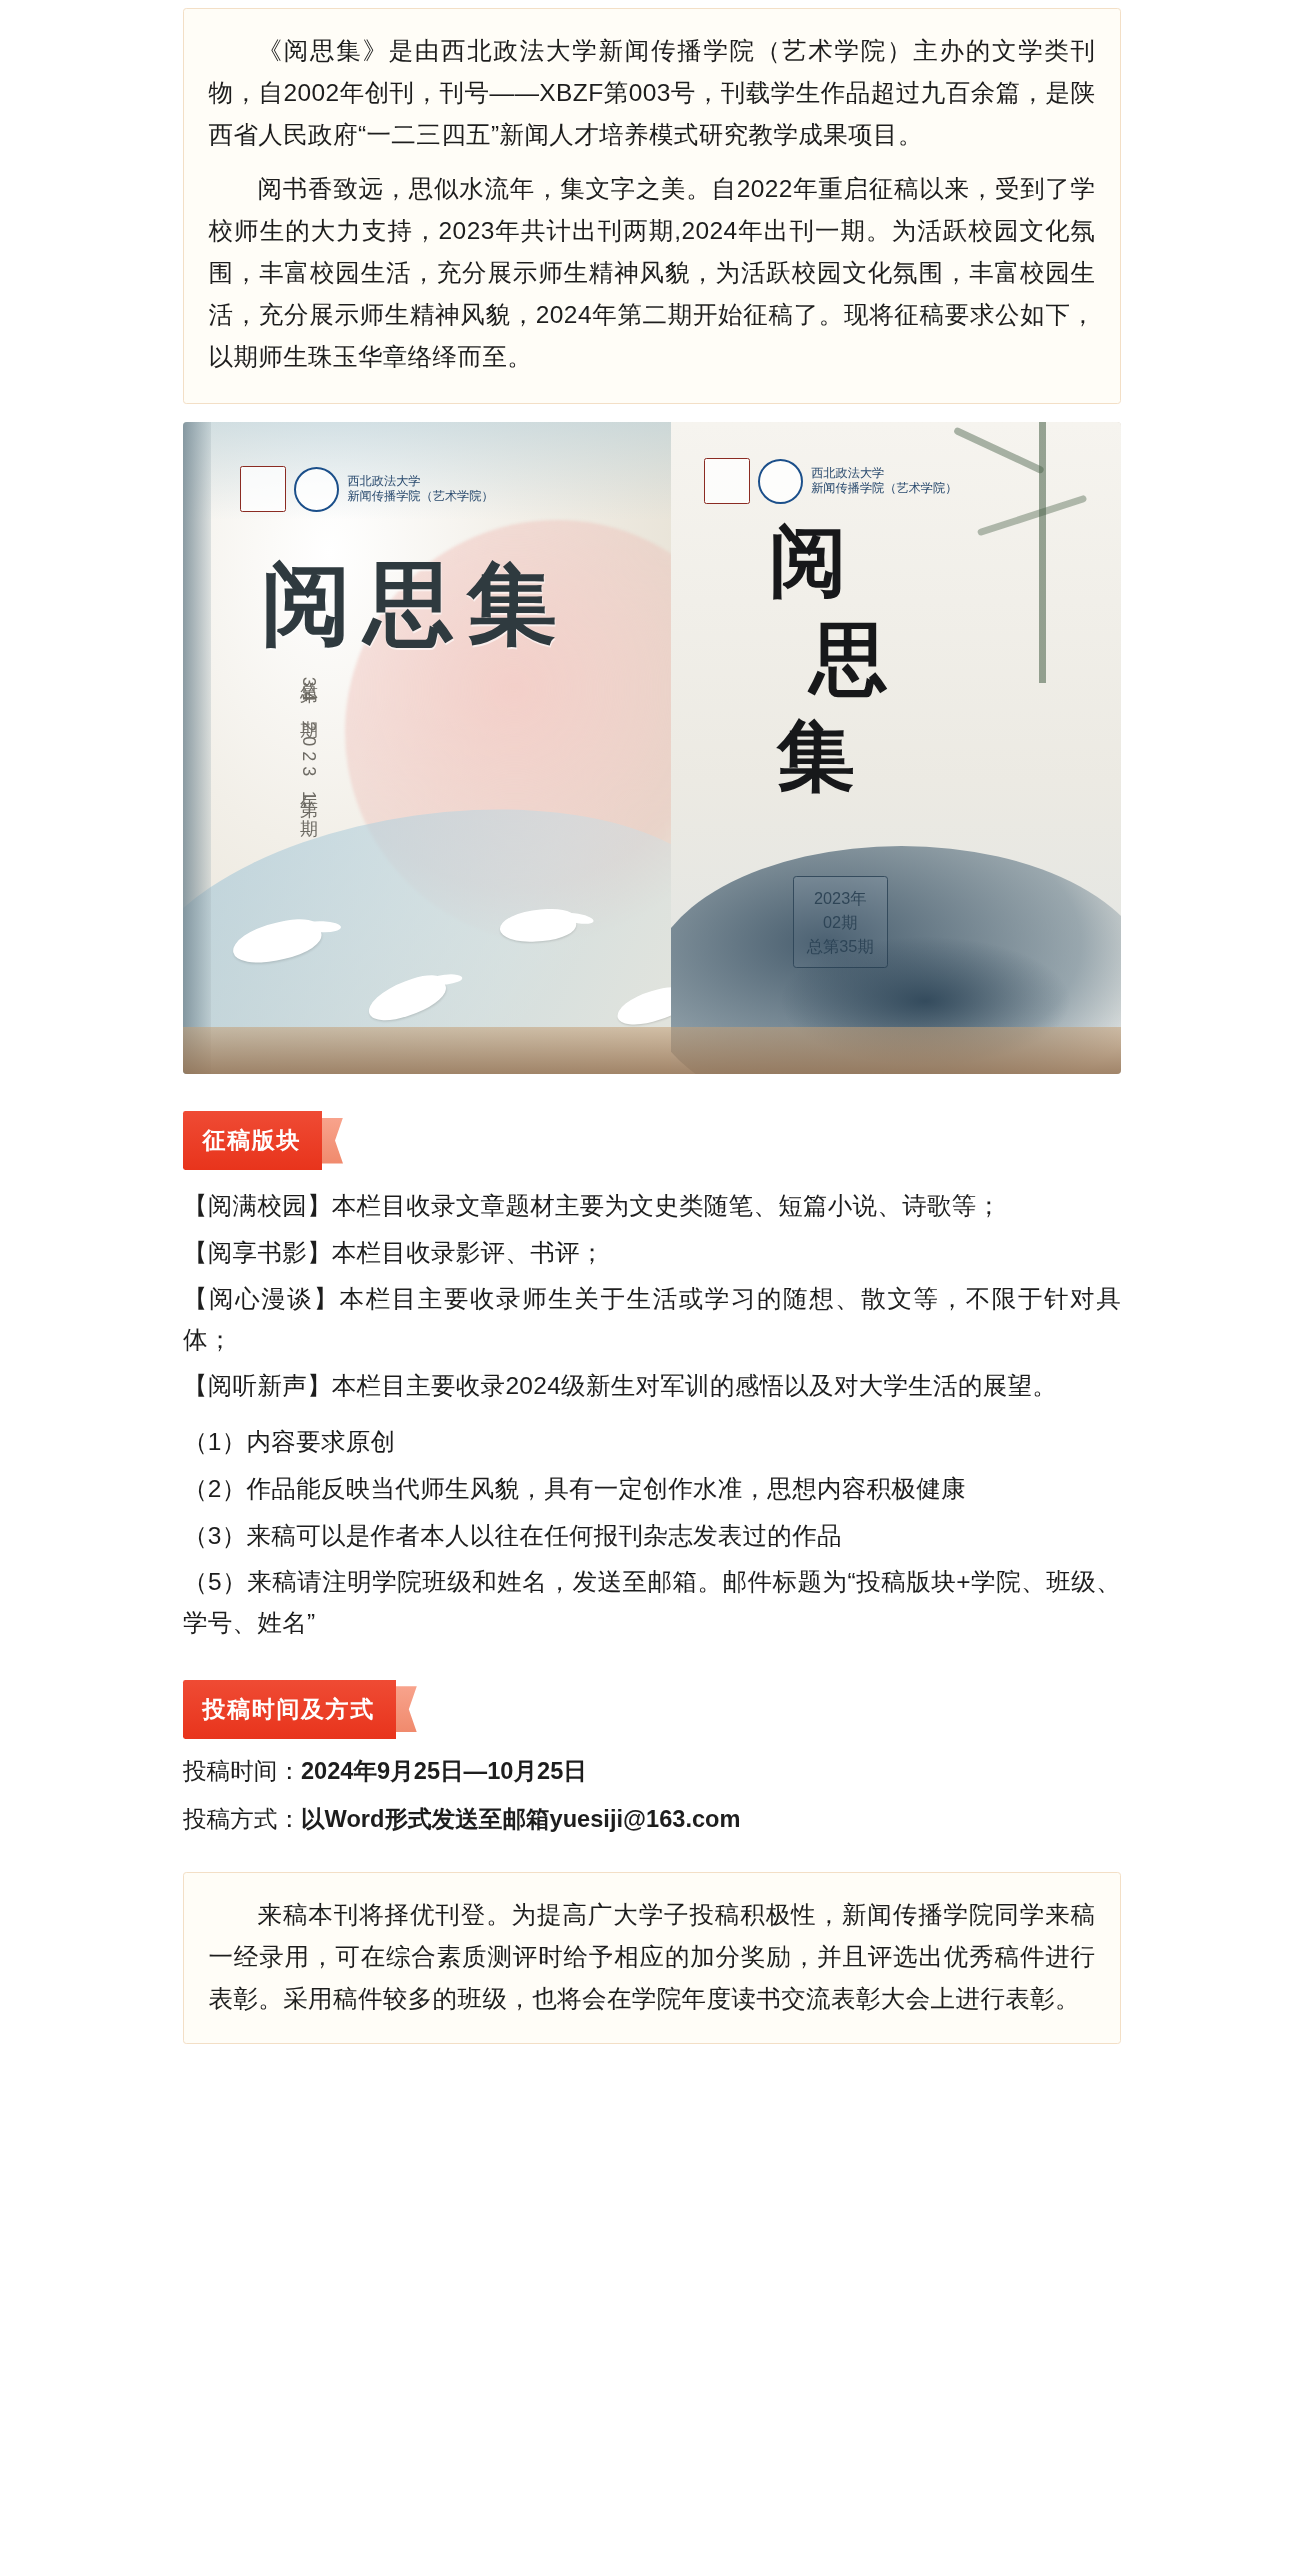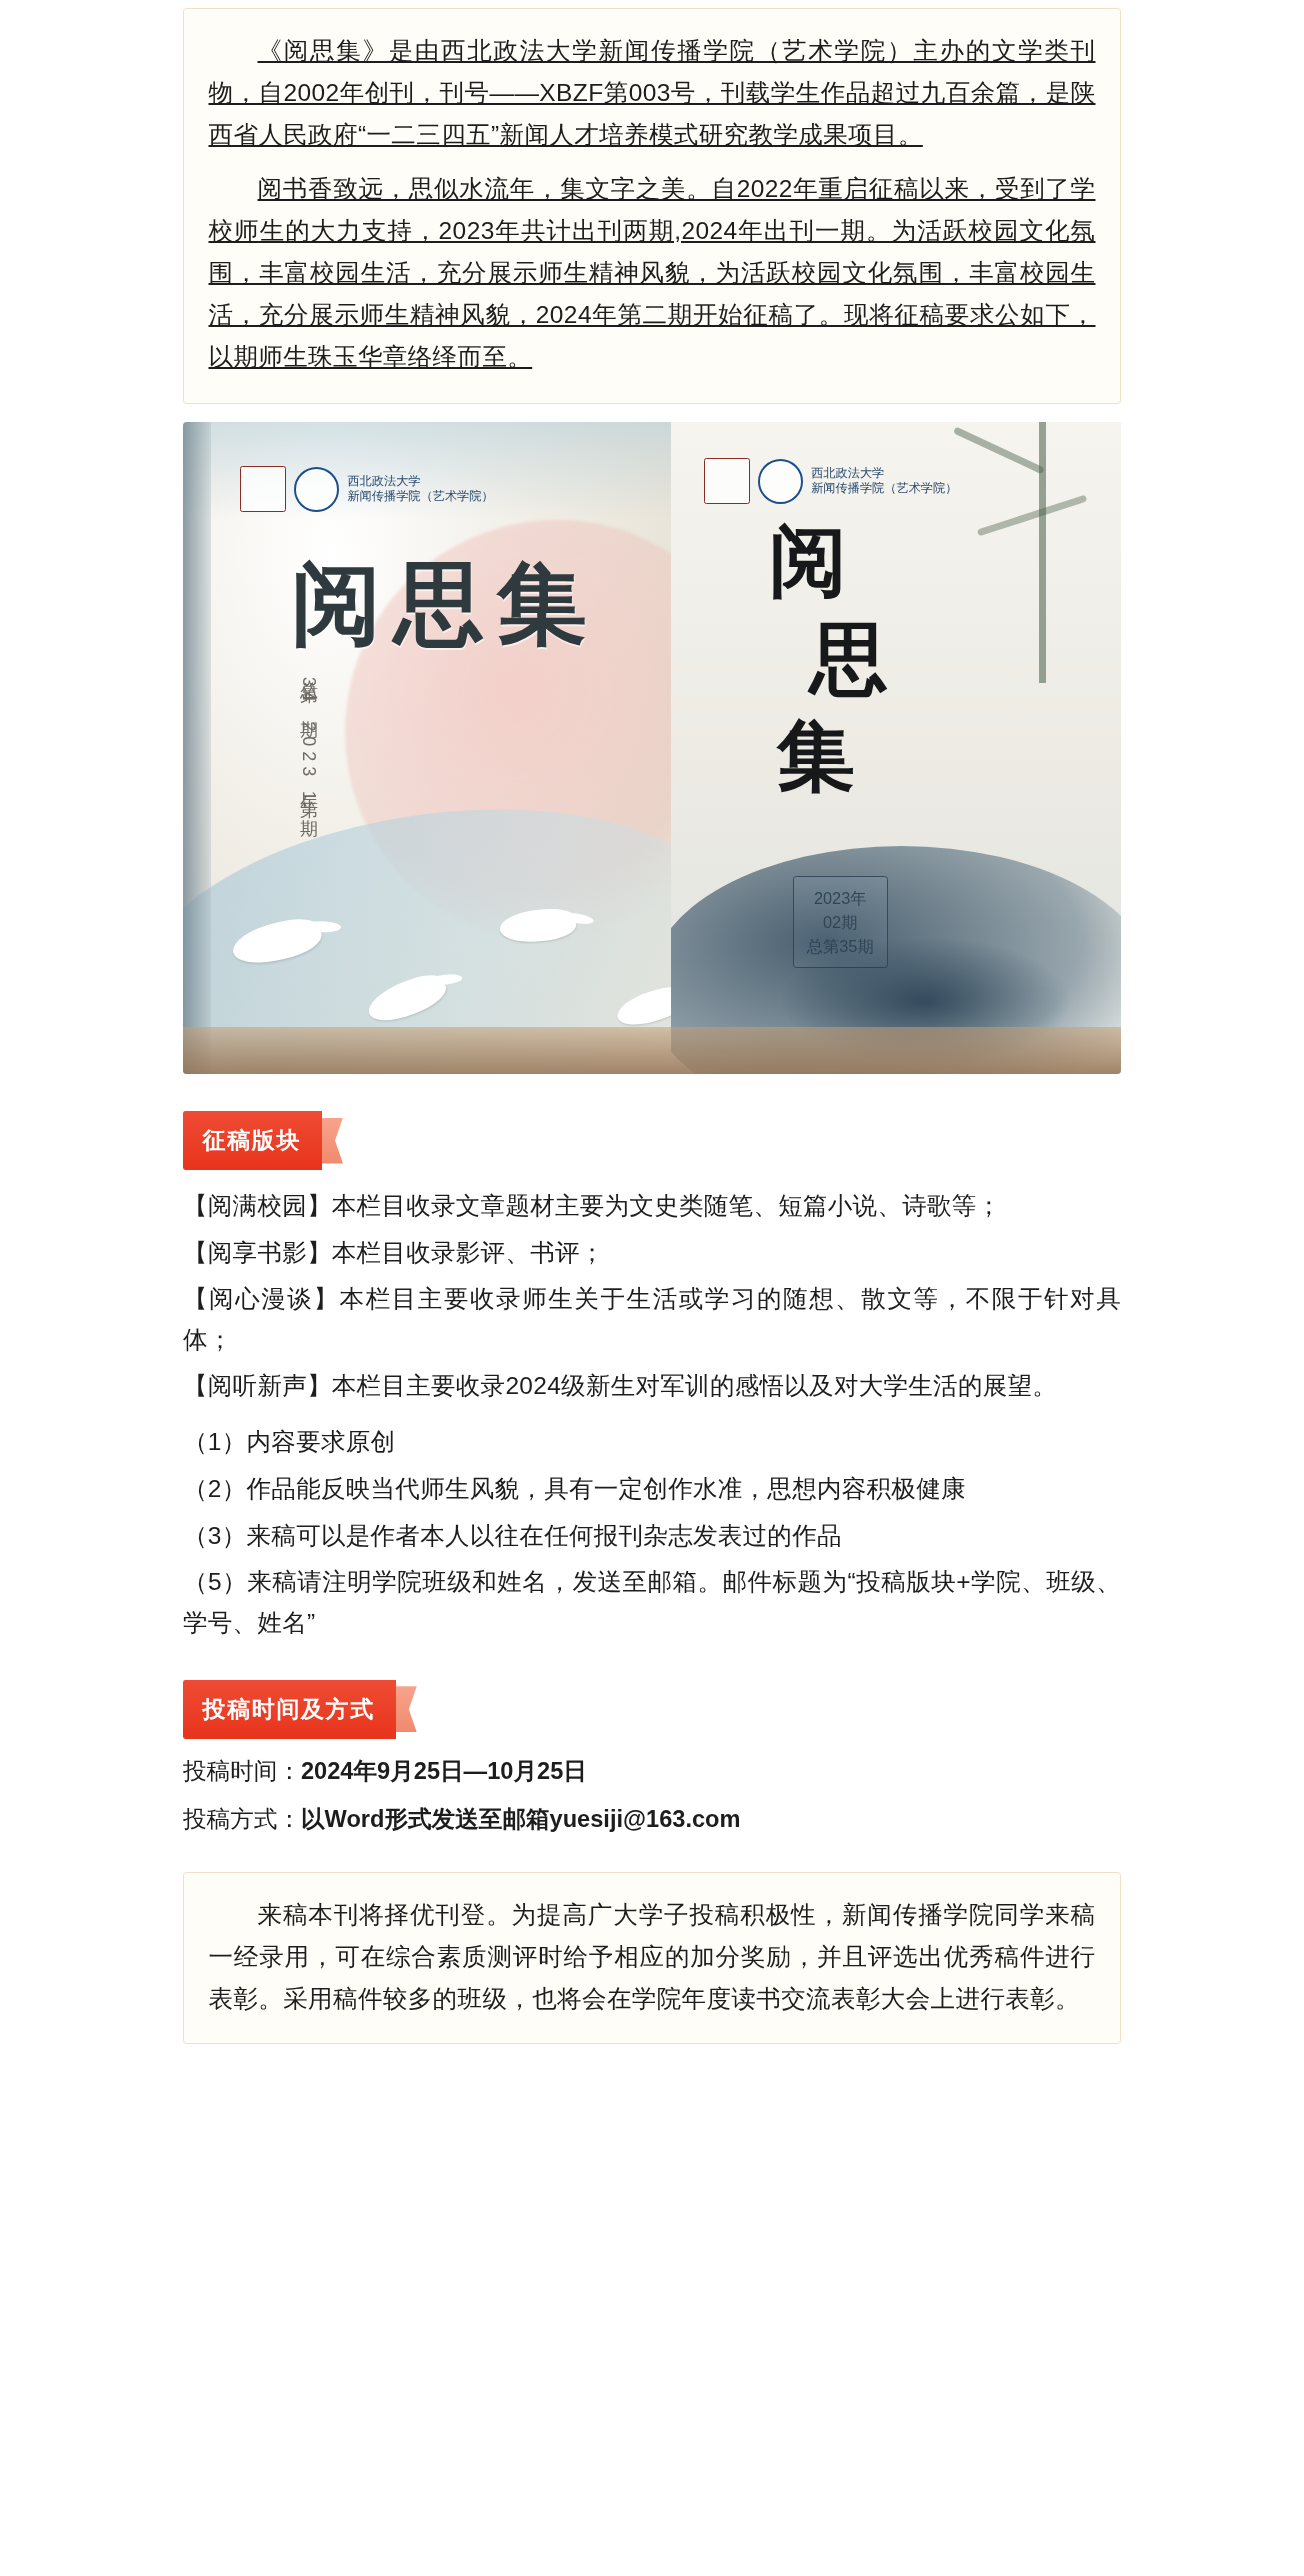--- a/index.html
+++ b/index.html
@@ -32,21 +32,20 @@
     box-sizing: border-box;
   }
   .intro-box p {
     margin: 0 0 11.4px 0;
     font-size: 24.5px;
     line-height: 1.72;
     text-align: justify;
     text-indent: 2em;
     color: #1d1d1d;
     letter-spacing: 0.4px;
-    text-decoration: underline;
   }
   .intro-box p:last-child { margin-bottom: 0; }
 
   
   .photo-wrap {
     margin: 18px 183px 0 183px;
     height: 652px;
     position: relative;
     overflow: hidden;
     border-radius: 4px;
@@ -111,21 +110,21 @@
     border-radius: 50%;
     transform: rotate(14deg);
   }
   .bird.b1 { left: 49px;  bottom: 114px; }
   .bird.b2 { left: 179px; bottom: 57px;  transform: rotate(-20deg) scale(.9); }
   .bird.b3 { left: 310px; bottom: 130px; transform: rotate(-4deg) scale(.85); }
   .bird.b4 { left: 424px; bottom: 49px;  transform: rotate(-16deg) scale(.8); }
 
   .cover-title-left {
     position: absolute;
-    left: 108px;
+    left: 78px;
     top: 122px;
     font-family: "DejaVu Serif", "Liberation Serif", serif;
     font-size: 90px;
     font-weight: 700;
     letter-spacing: 13px;
     color: #2f3a3f;
     text-shadow: 0.8px 1.6px 0 rgba(255,255,255,.6);
   }
   .cover-side-left {
     position: absolute;

